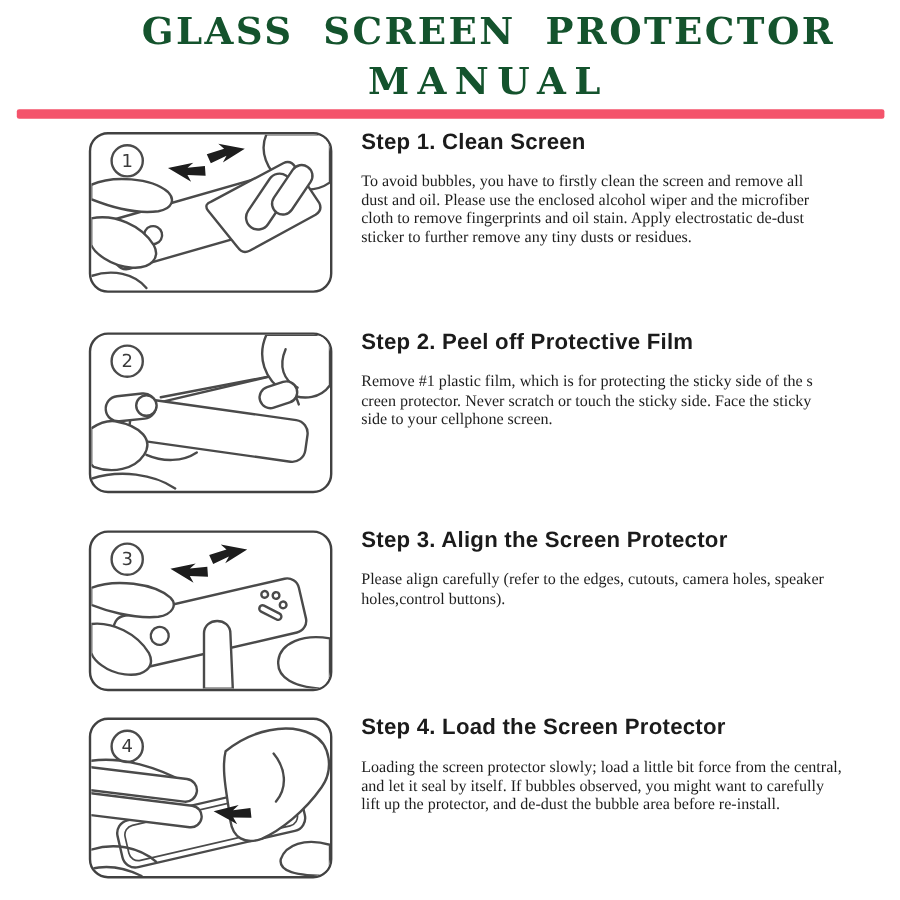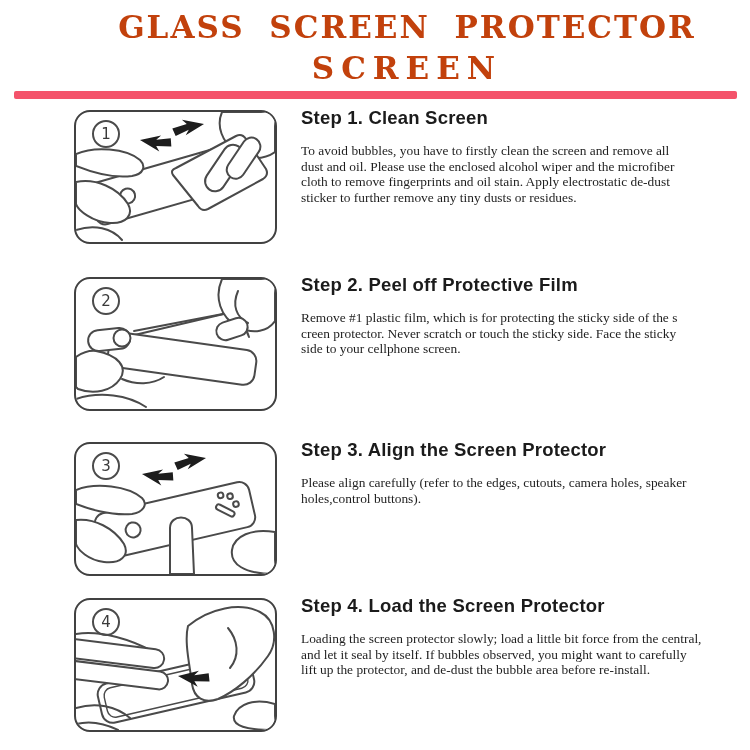--- a/index.html
+++ b/index.html
@@ -1,19 +1,19 @@
 <!DOCTYPE html>
 <html><head>
 <meta charset="utf-8">
 <style>
   html,body{margin:0;padding:0;background:#fff;}
   .page{position:relative;width:750px;height:750px;background:#fff;overflow:hidden;
         font-family:"Liberation Sans",sans-serif;}
   
-  .titleblock{position:absolute;left:70px;right:6px;top:8px;text-align:center;color:#c2410c;}
+  .titleblock{position:absolute;left:70px;right:6px;top:8px;text-align:center;color:#14532d;}
   .title-main{margin:0;font-family:"DejaVu Serif",serif;font-weight:700;font-size:31px;
               letter-spacing:2px;word-spacing:12px;line-height:38px;}
   .title-sub{margin:4px 0 0;font-family:"DejaVu Serif",serif;font-weight:700;font-size:31px;
              letter-spacing:7px;line-height:36px;}
   
   .divider{position:absolute;left:14px;top:91px;width:723px;height:8px;
            background:#f4536b;border-radius:2px;}
   
   .step{position:absolute;left:74px;display:flex;align-items:flex-start;}
   .s1{top:110px;} .s2{top:277px;} .s3{top:442px;} .s4{top:598px;}
@@ -33,21 +33,21 @@
   .open{fill:none;}
   .arrow{fill:#1d1d1d;stroke:none;}
 </style>
 </head>
 <body>
 
 <div class="page">
 
   <div class="titleblock">
     <h1 class="title-main">GLASS SCREEN PROTECTOR</h1>
-    <h2 class="title-sub">SCREEN</h2>
+    <h2 class="title-sub">MANUAL</h2>
   </div>
 
   <div class="divider"></div>
 
   <section class="step s1">
     <div class="illus">
       <svg viewBox="0 0 199 130">
         <g class="art">
           <path d="M146 0 C140 14 146 30 160 40 C172 48 188 48 199 40 L199 0 Z"></path>
           <g transform="rotate(-16 95 72)">

